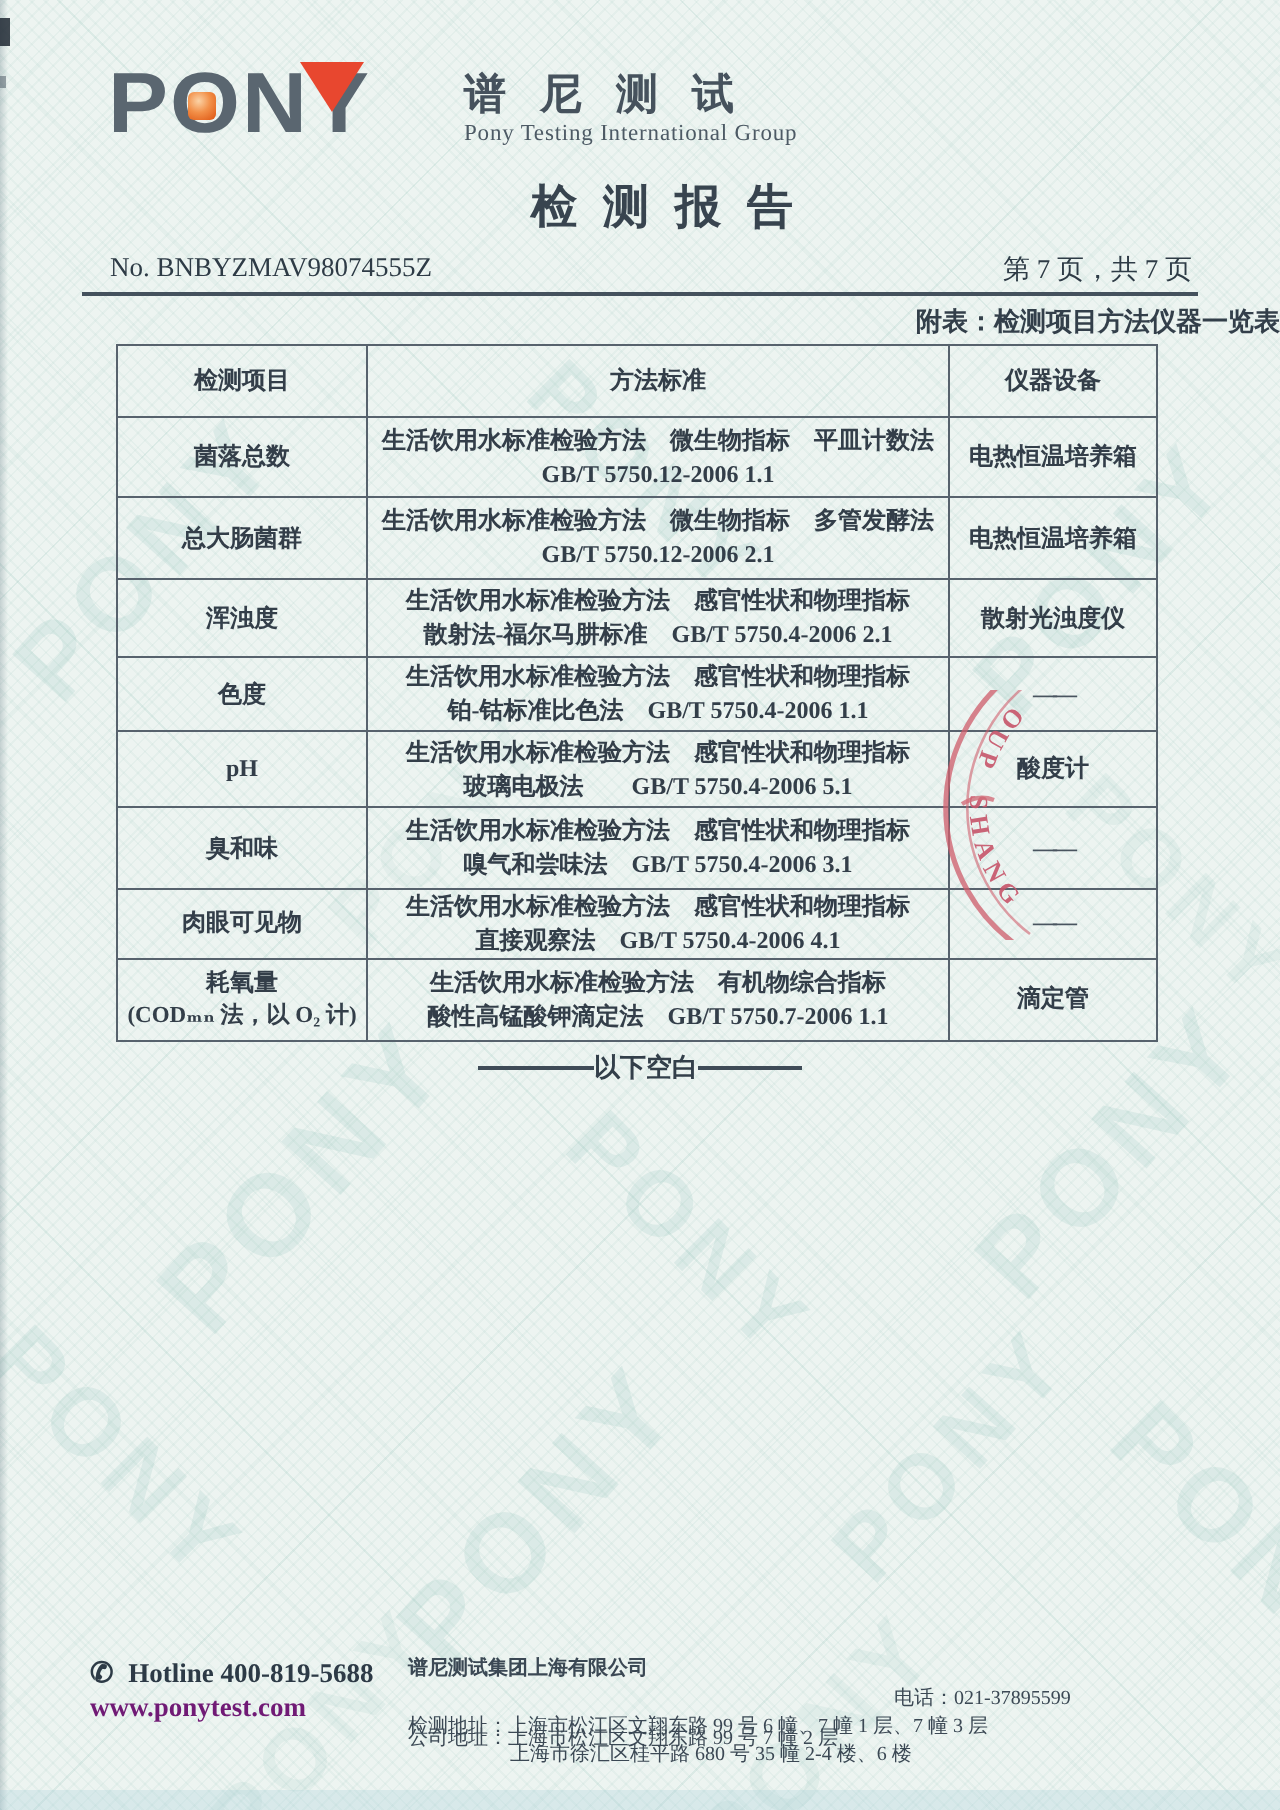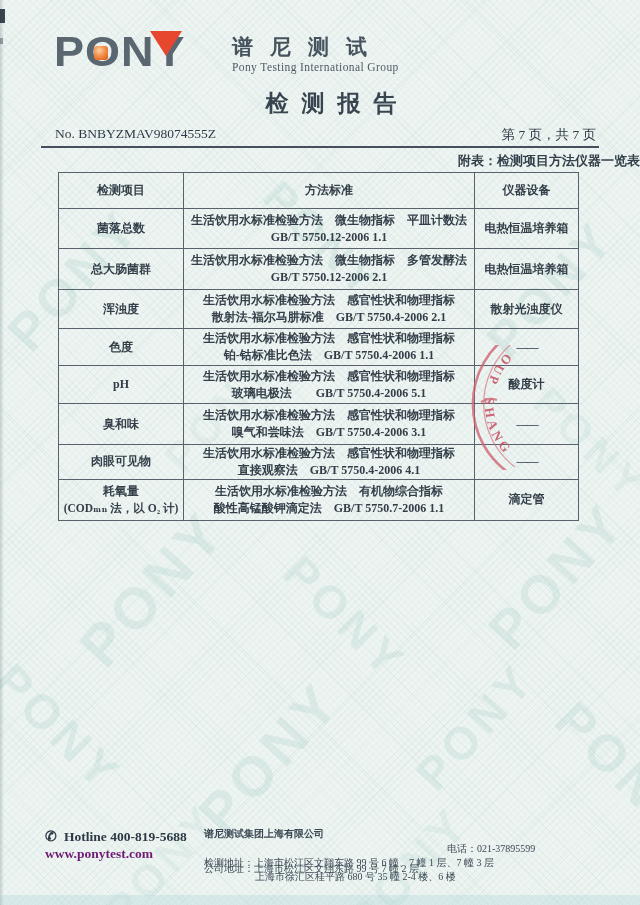--- a/index.html
+++ b/index.html
@@ -224,20 +224,25 @@
   <svg class="stamp" viewBox="0 0 130 125">
     <path d="M74 -10 A84 84 0 0 0 74 128" stroke="#cf5f6d" stroke-width="2.6" fill="none" opacity=".85" stroke-linecap="round"></path>
     <path d="M80 -4 A79 79 0 0 0 80 122" stroke="#cf5f6d" stroke-width="1.3" fill="none" opacity=".65"></path>
     <path id="stamp-text-path" d="M75.7 3.9 A72 72 0 0 0 75.7 114.1" fill="none"></path>
     <text font-size="13" font-weight="bold" fill="#c7556a" letter-spacing="3.5" word-spacing="6" font-family="Liberation Serif, serif">
       <textPath href="#stamp-text-path" startOffset="6">OUP SHANGH</textPath>
     </text>
     <path d="M46 57 Q54 52 62 55" stroke="#cf5f6d" stroke-width="2.2" fill="none" opacity=".8"></path>
   </svg>
 
+  <div class="blank-note">
+    <span class="dash-line dash-left"></span>
+    <span>以下空白</span>
+    <span class="dash-line dash-right"></span>
+  </div>
 
   <div class="footer">
     <div class="hotline">
       <span class="hotline-icon">✆</span>
       <span>Hotline 400-819-5688</span>
     </div>
     <div class="website">www.ponytest.com</div>
     <div class="f-company">谱尼测试集团上海有限公司</div>
     <div class="f-addr1">公司地址：上海市松江区文翔东路 99 号 7 幢 2 层</div>
     <div class="f-phone">电话：021-37895599</div>

